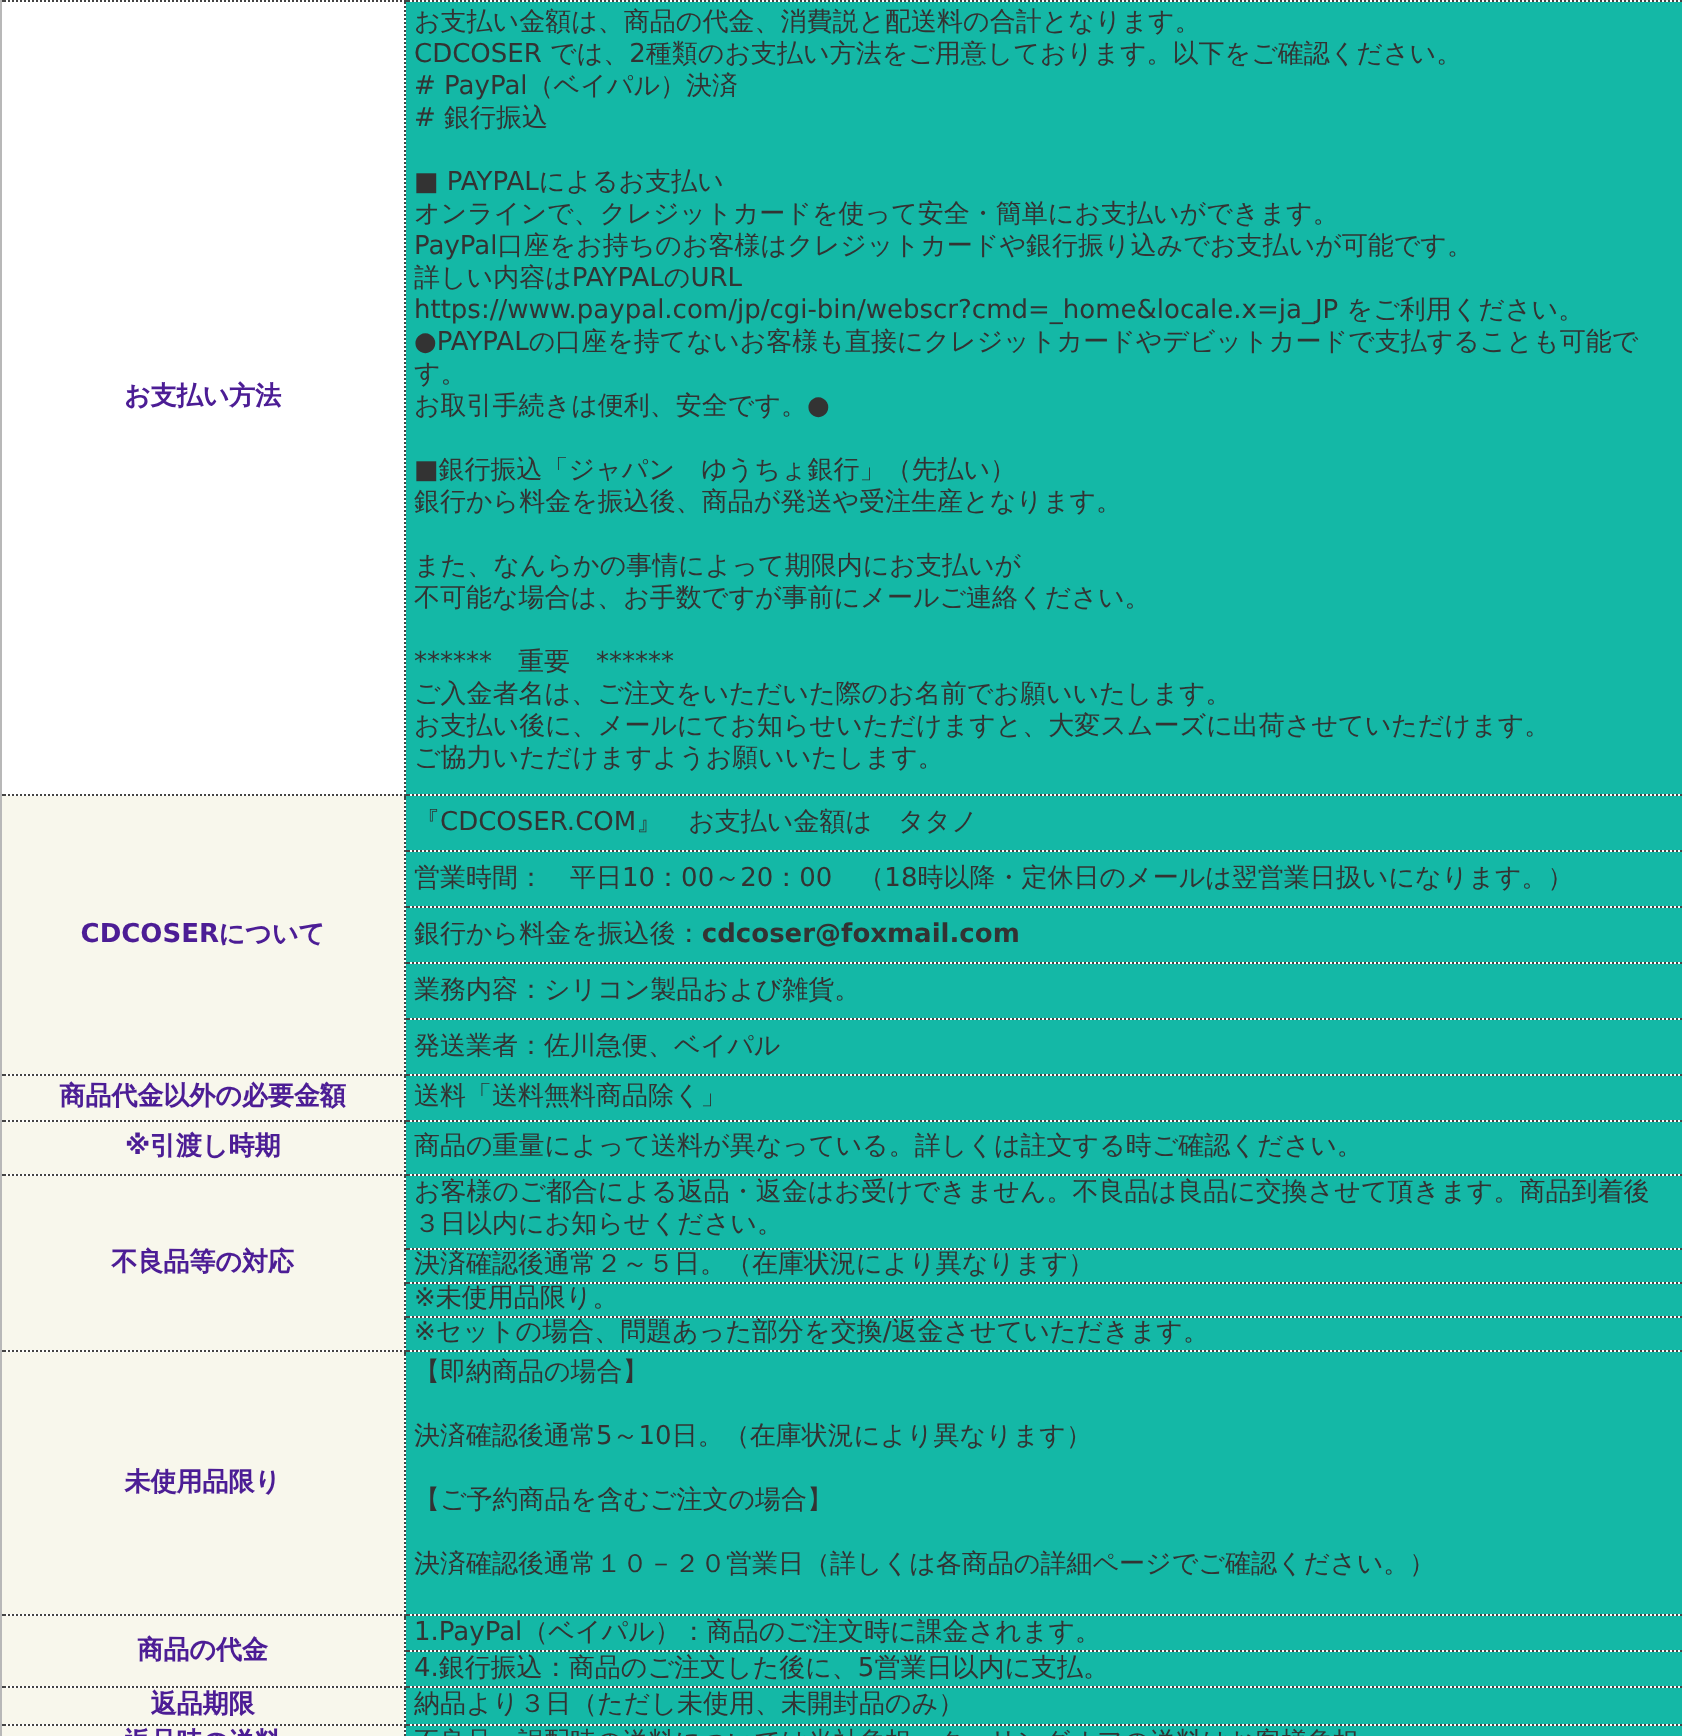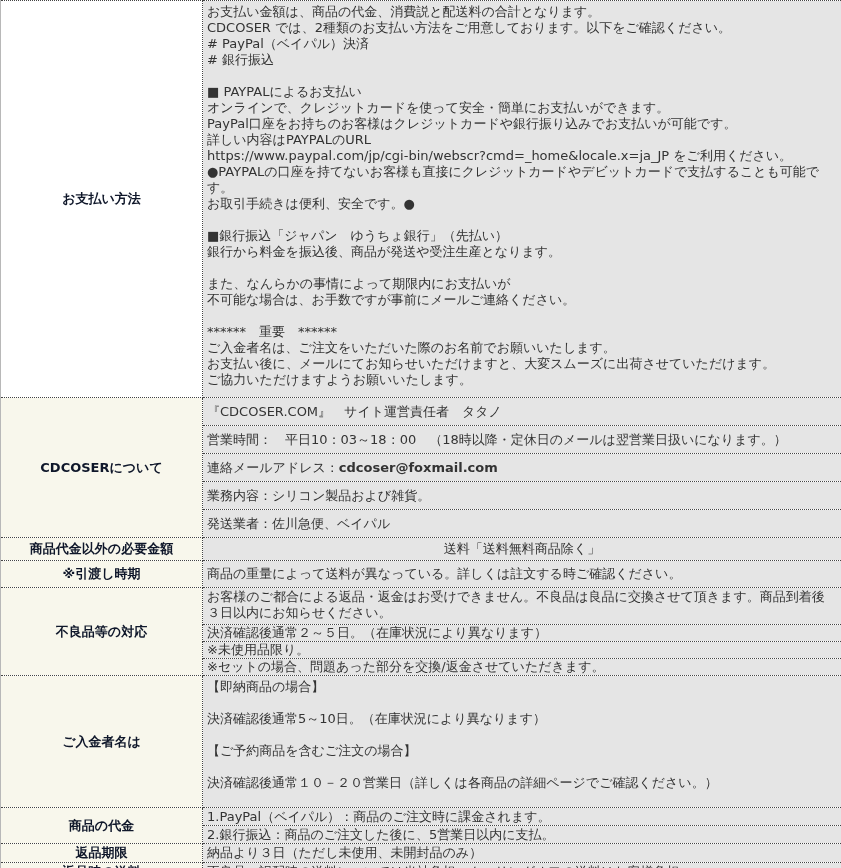--- a/index.html
+++ b/index.html
@@ -28,39 +28,39 @@
   }
   col.c-head { width: 202px; }
   col.c-body { width: 639px; }
   th, td {
     border: 1px dotted #444444;
     vertical-align: middle;
     overflow: hidden;
   }
   th.hdr {
     background: #f8f7ec;
-    color: #0f172a;
+    color: #4c1d95;
     font-weight: bold;
     font-size: 13px;
     text-align: center;
     padding: 1px 2px;
   }
   th.hdr.white-bg { background: #ffffff; }
   td.body {
-    background: #e5e5e5;
+    background: #14b8a6;
     padding: 1px 4px;
   }
   td.multiline {
     white-space: pre-line;
     vertical-align: top;
     padding-top: 3px;
   }
   td.h-payment  { height: 392px; }
   td.h-about    { height: 25px; }
-  td.h-fees     { height: 20px; text-align: center; }
+  td.h-fees     { height: 20px; }
   td.h-shipnote { height: 24px; }
   td.h-def-a    { height: 35px; vertical-align: top; padding-top: 1px; padding-bottom: 0; }
   td.h-def      { height: 15px; padding-top: 0; padding-bottom: 0; }
   td.h-delivery { height: 127px; }
   td.h-deadline { height: 17px; padding-top: 0; padding-bottom: 0; }
   td.h-return   { height: 17px; padding-top: 0; padding-bottom: 0; }
   td.h-retship  { height: 15px; padding-top: 0; padding-bottom: 0; }
   .email { font-weight: bold; }
 </style>
 </head>
@@ -96,28 +96,28 @@
 不可能な場合は、お手数ですが事前にメールご連絡ください。
 
 ******　重要　******
 ご入金者名は、ご注文をいただいた際のお名前でお願いいたします。
 お支払い後に、メールにてお知らせいただけますと、大変スムーズに出荷させていただけます。
 ご協力いただけますようお願いいたします。</td>
     </tr>
 
     <tr>
       <th class="hdr" rowspan="5">CDCOSERについて</th>
-      <td class="body h-about">『CDCOSER.COM』　サイト運営責任者　タタノ</td>
+      <td class="body h-about">『CDCOSER.COM』　お支払い金額は　タタノ</td>
     </tr>
     <tr>
-      <td class="body h-about">営業時間：　平日10：03～18：00　（18時以降・定休日のメールは翌営業日扱いになります。）</td>
+      <td class="body h-about">営業時間：　平日10：00～20：00　（18時以降・定休日のメールは翌営業日扱いになります。）</td>
     </tr>
     <tr>
       <td class="body h-about">
-        <span>連絡メールアドレス：</span><span class="email">cdcoser@foxmail.com</span>
+        <span>銀行から料金を振込後：</span><span class="email">cdcoser@foxmail.com</span>
       </td>
     </tr>
     <tr>
       <td class="body h-about">業務内容：シリコン製品および雑貨。</td>
     </tr>
     <tr>
       <td class="body h-about">発送業者：佐川急便、ベイパル</td>
     </tr>
 
     <tr>
@@ -138,36 +138,36 @@
       <td class="body h-def">決済確認後通常２～５日。（在庫状況により異なります）</td>
     </tr>
     <tr>
       <td class="body h-def">※未使用品限り。</td>
     </tr>
     <tr>
       <td class="body h-def">※セットの場合、問題あった部分を交換/返金させていただきます。</td>
     </tr>
 
     <tr>
-      <th class="hdr">ご入金者名は</th>
+      <th class="hdr">未使用品限り</th>
       <td class="body multiline h-delivery">【即納商品の場合】
 
 決済確認後通常5～10日。（在庫状況により異なります）
 
 【ご予約商品を含むご注文の場合】
 
 決済確認後通常１０－２０営業日（詳しくは各商品の詳細ページでご確認ください。）</td>
     </tr>
 
     <tr>
       <th class="hdr" rowspan="2">商品の代金</th>
       <td class="body h-deadline">1.PayPal（ベイパル）：商品のご注文時に課金されます。</td>
     </tr>
     <tr>
-      <td class="body h-deadline">2.銀行振込：商品のご注文した後に、5営業日以内に支払。</td>
+      <td class="body h-deadline">4.銀行振込：商品のご注文した後に、5営業日以内に支払。</td>
     </tr>
 
     <tr>
       <th class="hdr">返品期限</th>
       <td class="body h-return">納品より３日（ただし未使用、未開封品のみ）</td>
     </tr>
 
     <tr>
       <th class="hdr">返品時の送料</th>
       <td class="body h-retship">不良品、誤配時の送料については当社負担。クーリングオフの送料はお客様負担。</td>

